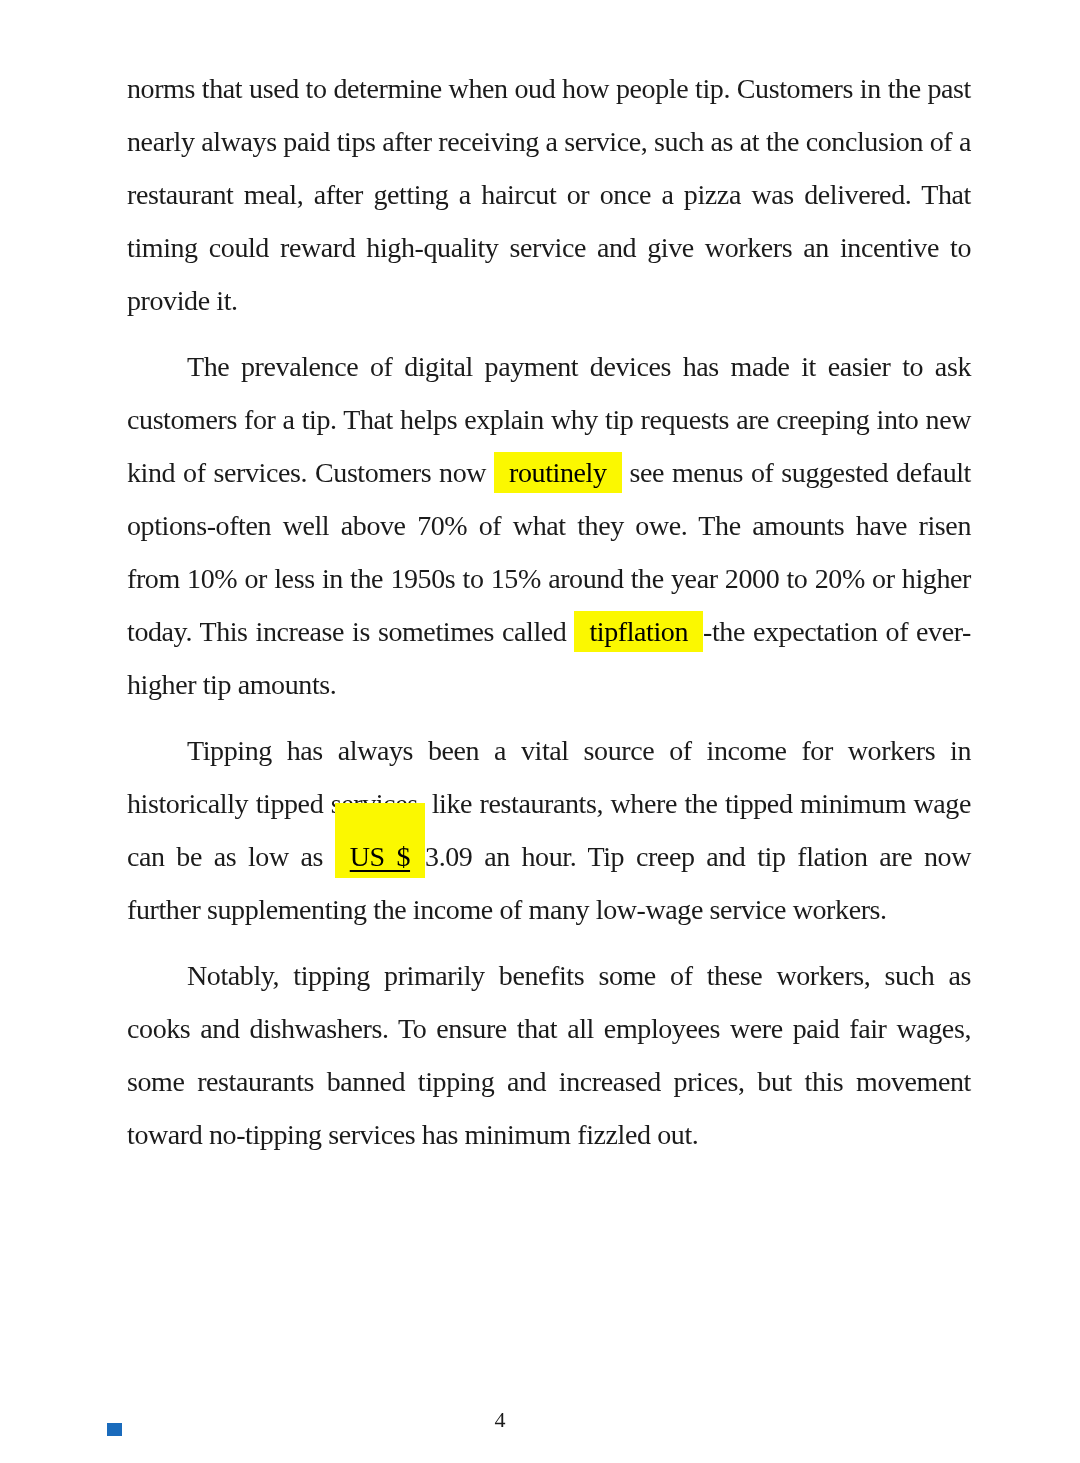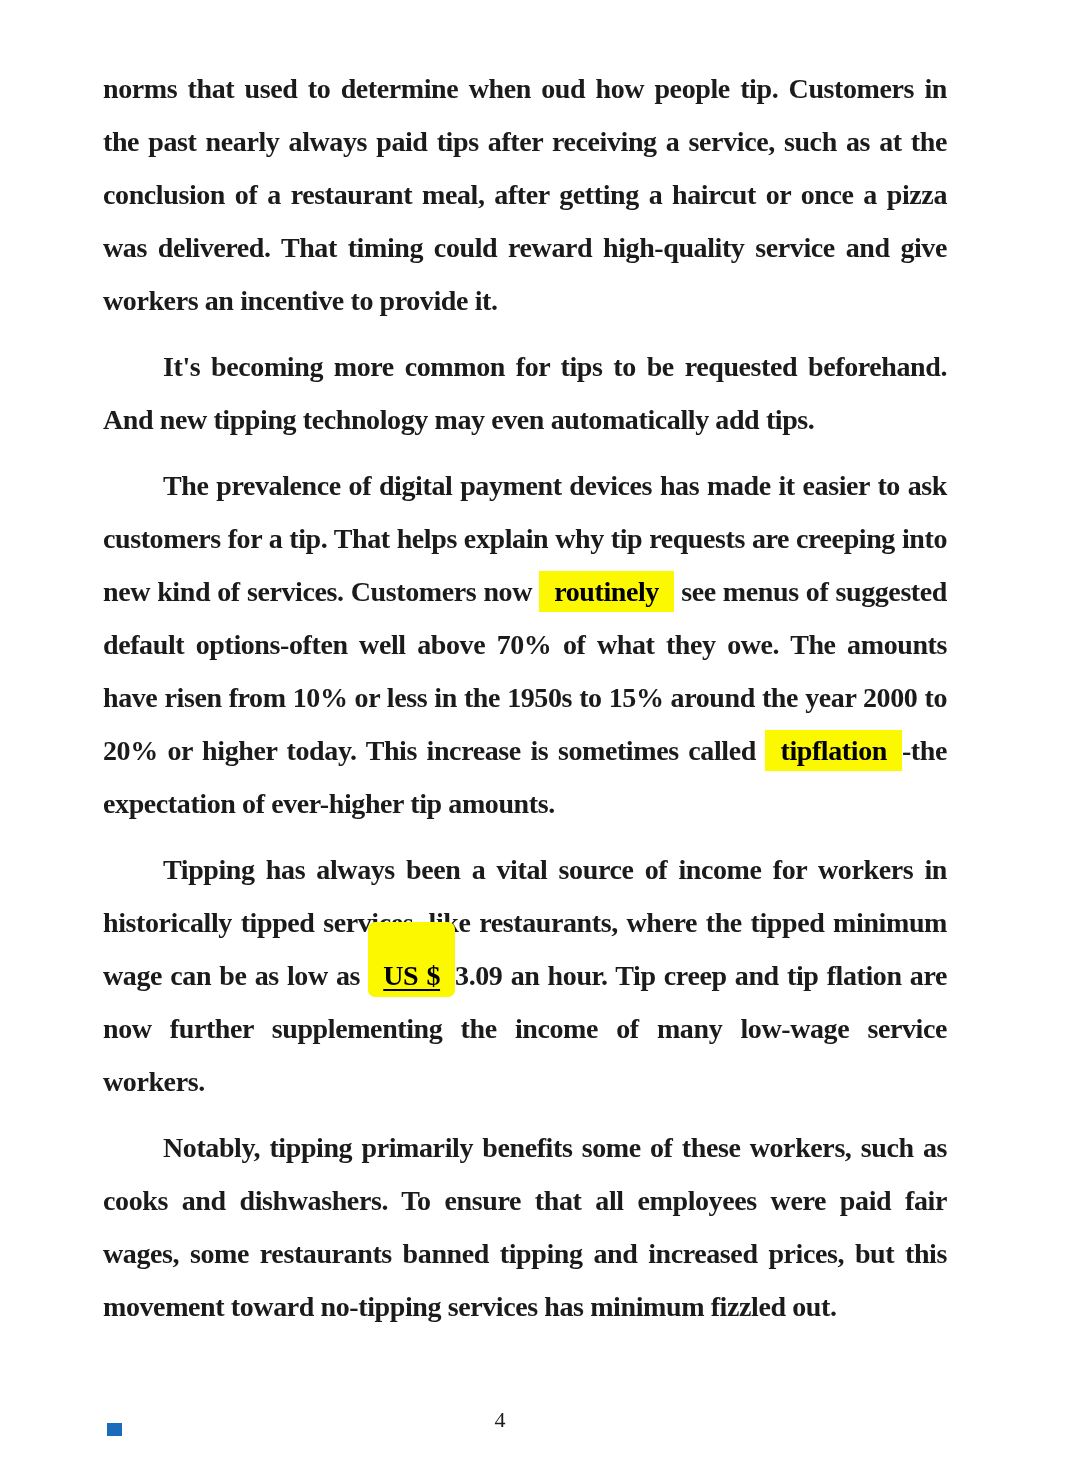--- a/index.html
+++ b/index.html
@@ -10,41 +10,39 @@
     height: 1463px;
     margin: 0 auto;
     background: var(--page-bg, #ffffff);
     overflow: hidden;
     font-family: "Liberation Serif", "DejaVu Serif", serif;
     color: var(--text, #1b1b1b);
   }
   .content {
     position: absolute;
     top: 62px;
-    left: 103px;
+    left: 127px;
     width: 844px;
-    font-weight: bold;
   }
   .para {
     font-size: 28px;
     line-height: 53px;
     letter-spacing: -0.4px;
     text-align: justify;
     margin-bottom: 13px;
   }
   .para.indent { text-indent: 60px; }
   .hl {
     background: var(--highlight, #fbf800);
     padding: 5px 15px;
   }
   .hl-tall {
     
     padding-top: 38px;
     padding-bottom: 6px;
-    border-radius: 7px;
   }
   .hl-underline {
     text-decoration: underline;
     text-decoration-thickness: 2px;
     text-underline-offset: 4px;
   }
   .footer-square {
     position: absolute;
     left: 107px;
     top: 1423px;
@@ -64,21 +62,20 @@
 </style>
 </head>
 <body>
 
 <div class="page">
 
   <main class="content">
 
     <p class="para"><span>norms that used to determine when oud how people tip. Customers in the past nearly always paid tips after receiving a service, such as at the conclusion of a restaurant meal, after getting a haircut or once a pizza was delivered. That timing could reward high-quality service and give workers an incentive to provide it.</span></p>
 
-    <p class="para indent"><span>It's becoming more common for tips to be requested beforehand. And new tipping technology may even automatically add tips.</span></p>
 
     <p class="para indent"><span>The prevalence of digital payment devices has made it easier to ask customers for a tip. That helps explain why tip requests are creeping into new kind of services. Customers now </span><mark class="hl">routinely</mark><span> see menus of suggested default options-often well above 70% of what they owe. The amounts have risen from 10% or less in the 1950s to 15% around the year 2000 to 20% or higher today. This increase is sometimes called </span><mark class="hl">tipflation</mark><span>-the expectation of ever-higher tip amounts.</span></p>
 
     <p class="para indent"><span>Tipping has always been a vital source of income for workers in historically tipped services, like restaurants, where the tipped minimum wage can be as low as </span><mark class="hl hl-tall hl-underline">US $</mark><span>3.09 an hour. Tip creep and tip flation are now further supplementing the income of many low-wage service workers.</span></p>
 
     <p class="para indent"><span>Notably, tipping primarily benefits some of these workers, such as cooks and dishwashers. To ensure that all employees were paid fair wages, some restaurants banned tipping and increased prices, but this movement toward no-tipping services has minimum fizzled out.</span></p>
 
   </main>
 
   <span class="footer-square"></span>

